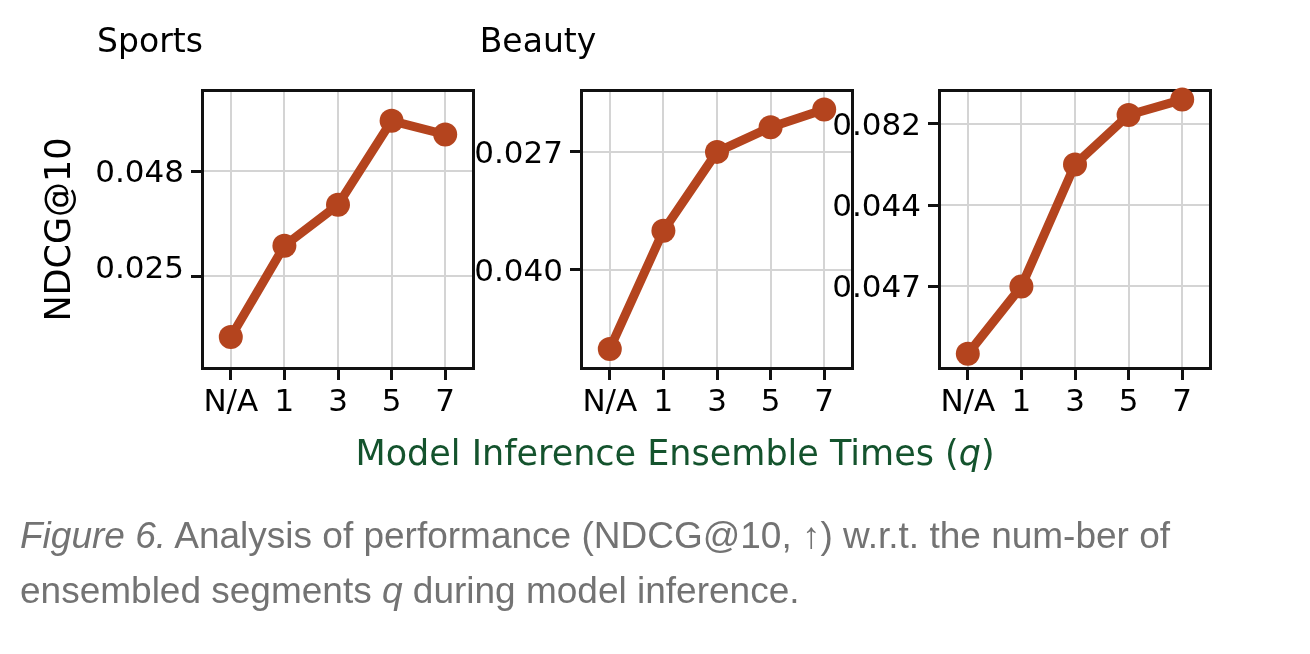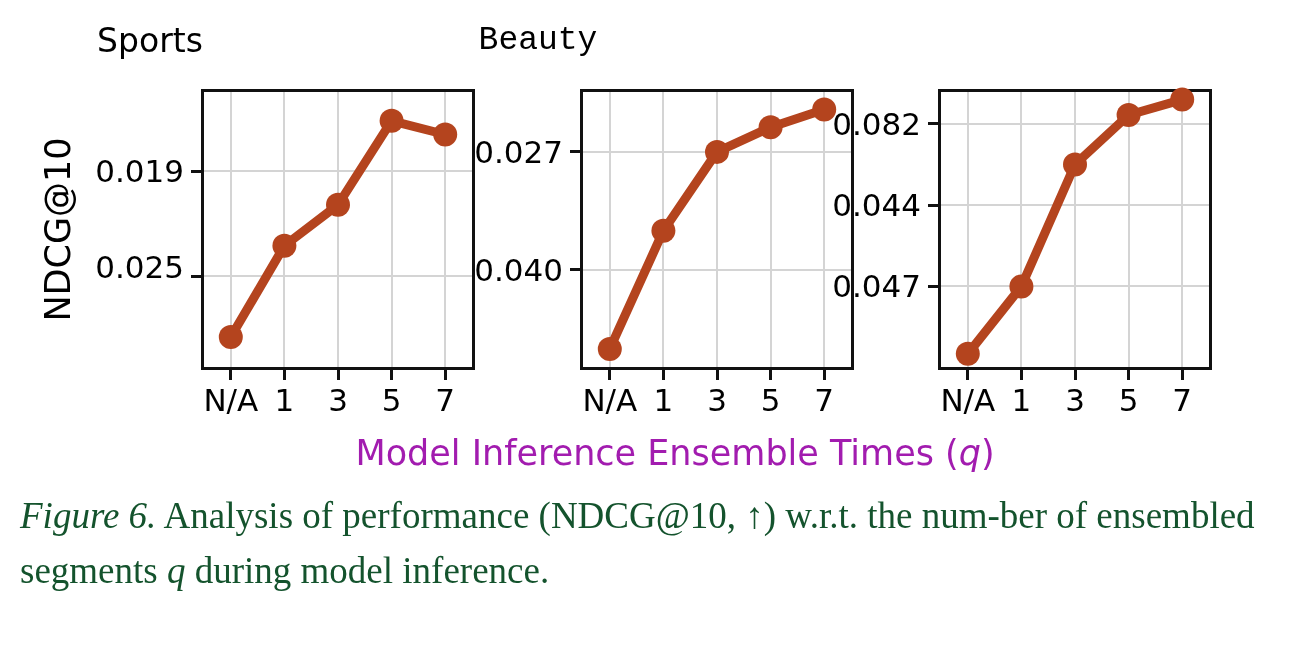--- a/index.html
+++ b/index.html
@@ -49,21 +49,21 @@
     text-align: center;
     font-family: "DejaVu Sans", sans-serif;
     font-size: 33px;
     font-weight: 400;
     line-height: 38px;
     color: #000;
     white-space: nowrap;
   }
   
   .panel-sports .panel-title { left: -70px; }
-  .panel-beauty .panel-title { left: -62px; font-family: Liberation Mono, monospace; }
+  .panel-beauty .panel-title { left: -62px; }
   .panel-cds    .panel-title { left: -47px; }
 
   .axes-box {
     position: absolute;
     top: 89px;
     height: 281px;
     border: 3px solid #111111;
     box-sizing: border-box;
     background: #ffffff;
     overflow: visible;
@@ -146,38 +146,38 @@
   
   #xlabel {
     position: absolute;
     left: 0;
     top: 432px;
     width: 1310px;
     text-align: center;
     font-family: "DejaVu Sans", sans-serif;
     font-size: 35px;
     line-height: 42px;
-    color: #a21caf;
+    color: #14532d;
     padding-left: 40px;
     box-sizing: border-box;
   }
   #xlabel .math-italic {
     font-style: italic;
   }
 
   
   #caption {
     position: absolute;
     left: 20px;
-    top: 488px;
+    top: 508px;
     width: 1270px;
-    font-family: Liberation Serif, serif;
+    font-family: Liberation Sans, sans-serif;
     font-size: 37px;
     line-height: 55px;
-    color: #14532d;
+    color: #737373;
   }
   #caption .fig-num {
     font-style: italic;
   }
   #caption .cap-italic {
     font-style: italic;
   }
 </style>
 </head>
 <body>
@@ -203,21 +203,21 @@
           <div class="tick-x" style="left: 132.5px;"></div>
           <div class="ticklabel-x" style="left: 134px;">3</div>
           <div class="gridline-v" style="left: 186.6px; background: rgb(212, 212, 212);"></div>
           <div class="tick-x" style="left: 186.1px;"></div>
           <div class="ticklabel-x" style="left: 187.6px;">5</div>
           <div class="gridline-v" style="left: 240.2px; background: rgb(212, 212, 212);"></div>
           <div class="tick-x" style="left: 239.7px;"></div>
           <div class="ticklabel-x" style="left: 241.2px;">7</div>
           <div class="gridline-h" style="top: 78.2462px; background: rgb(212, 212, 212);"></div>
           <div class="tick-y" style="top: 77.7462px;"></div>
-          <div class="ticklabel-y" style="top: 79.2462px;">0.019</div>
+          <div class="ticklabel-y" style="top: 79.2462px;">0.048</div>
           <div class="gridline-h" style="top: 183.208px; background: rgb(212, 212, 212);"></div>
           <div class="tick-y" style="top: 182.708px;"></div>
           <div class="ticklabel-y" style="top: 175px;">0.025</div>
           <svg class="series-svg" viewBox="0 0 268 275" preserveAspectRatio="none">
             <polyline points="26.80,245.09 80.40,153.77 134.00,112.83 187.60,28.86 241.20,42.51" fill="none" stroke="#b4441e" stroke-width="9" stroke-linecap="round" stroke-linejoin="round"></polyline>
             <circle cx="26.80" cy="245.09" r="12" fill="#b4441e"></circle>
             <circle cx="80.40" cy="153.77" r="12" fill="#b4441e"></circle>
             <circle cx="134.00" cy="112.83" r="12" fill="#b4441e"></circle>
             <circle cx="187.60" cy="28.86" r="12" fill="#b4441e"></circle>
             <circle cx="241.20" cy="42.51" r="12" fill="#b4441e"></circle>

